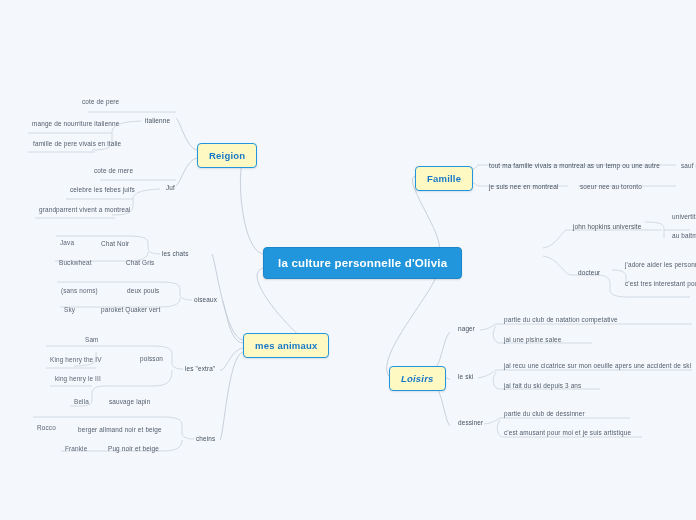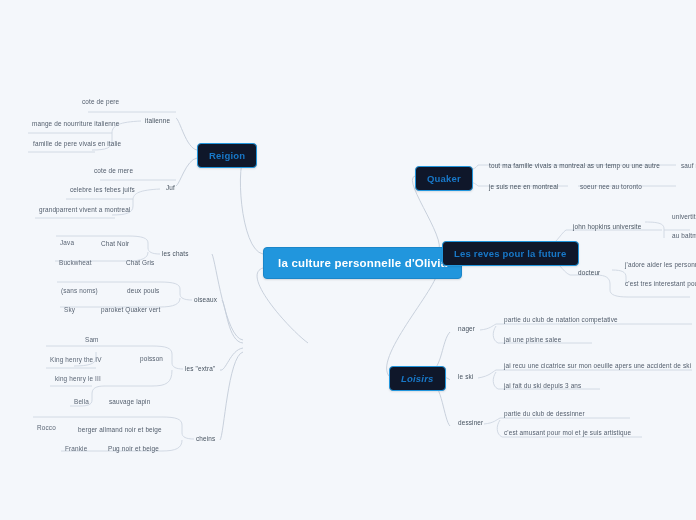--- a/index.html
+++ b/index.html
@@ -40,21 +40,21 @@
     font-size: 11.5px;
     font-weight: bold;
     letter-spacing: 0.2px;
     border-radius: 4px;
     padding: 9px 14px;
     border: 1px solid #1b86c9;
     box-shadow: 0 1px 2px rgba(0,0,0,0.13);
   }
   
   .branch {
-    background: #0f172a;
+    background: #fef9c3;
     color: #1878c8;
     font-size: 9.5px;
     font-weight: bold;
     letter-spacing: 0.2px;
     border: 1.6px solid #2196dd;
     border-radius: 4px;
     padding: 6px 11px;
     box-shadow: 0 1px 2px rgba(0,0,0,0.10);
   }
   
@@ -151,20 +151,21 @@
   <div class="node leaf lvl2" style="left:143px; top:116px;">italienne</div>
   <div class="node leaf lvl3" style="left:80px; top:97px;">cote de pere</div>
   <div class="node leaf lvl3" style="left:30px; top:119px;">mange de nourriture italienne</div>
   <div class="node leaf lvl3" style="left:31px; top:139px;">famille de pere vivais en italie</div>
 
   <div class="node leaf lvl2" style="left:164px; top:183px;">Juf</div>
   <div class="node leaf lvl3" style="left:92px; top:166px;">cote de mere</div>
   <div class="node leaf lvl3" style="left:68px; top:185px;">celebre les febes juifs</div>
   <div class="node leaf lvl3" style="left:37px; top:205px;">grandparrent vivent a montreal</div>
 
+  <div class="node branch" style="left:243px; top:333px;">mes animaux</div>
 
   <div class="node leaf lvl2" style="left:160px; top:249px;">les chats</div>
   <div class="node leaf lvl3" style="left:99px; top:239px;">Chat Noir</div>
   <div class="node leaf lvl4" style="left:58px; top:238px;">Java</div>
   <div class="node leaf lvl3" style="left:124px; top:258px;">Chat Gris</div>
   <div class="node leaf lvl4" style="left:57px; top:258px;">Buckwheat</div>
 
   <div class="node leaf lvl2" style="left:192px; top:295px;">oiseaux</div>
   <div class="node leaf lvl3" style="left:125px; top:286px;">deux pouls</div>
   <div class="node leaf lvl4" style="left:59px; top:286px;">(sans noms)</div>
@@ -178,27 +179,26 @@
   <div class="node leaf lvl4" style="left:53px; top:374px;">king henry le III</div>
   <div class="node leaf lvl3" style="left:107px; top:397px;">sauvage lapin</div>
   <div class="node leaf lvl4" style="left:72px; top:397px;">Bella</div>
 
   <div class="node leaf lvl2" style="left:194px; top:434px;">cheins</div>
   <div class="node leaf lvl3" style="left:76px; top:425px;">berger allmand noir et beige</div>
   <div class="node leaf lvl4" style="left:35px; top:423px;">Rocco</div>
   <div class="node leaf lvl3" style="left:106px; top:444px;">Pug noir et beige</div>
   <div class="node leaf lvl4" style="left:63px; top:444px;">Frankie</div>
 
-  <div class="node branch" style="left:415px; top:166px;">Quaker</div>
+  <div class="node branch" style="left:415px; top:166px;">Famille</div>
   <div class="node leaf lvl2" style="left:487px; top:161px;">tout ma famille vivais a montreal as un temp ou une autre</div>
   <div class="node leaf lvl3" style="left:679px; top:161px;">sauf r</div>
   <div class="node leaf lvl2" style="left:487px; top:182px;">je suis nee en montreal</div>
   <div class="node leaf lvl3" style="left:578px; top:182px;">soeur nee au toronto</div>
 
-  <div class="node branch" style="left:442px; top:241px;">Les reves pour la future</div>
   <div class="node leaf lvl2" style="left:571px; top:222px;">john hopkins universite</div>
   <div class="node leaf lvl3" style="left:670px; top:212px;">univertite</div>
   <div class="node leaf lvl3" style="left:670px; top:231px;">au baltm</div>
   <div class="node leaf lvl2" style="left:576px; top:268px;">docteur</div>
   <div class="node leaf lvl3" style="left:623px; top:260px;">j'adore aider les personn</div>
   <div class="node leaf lvl3" style="left:623px; top:279px;">c'est tres interestant pou</div>
 
   <div class="node branch" style="left:389px; top:366px;font-style:italic;">Loisirs</div>
 
   <div class="node leaf lvl2" style="left:456px; top:324px;">nager</div>

